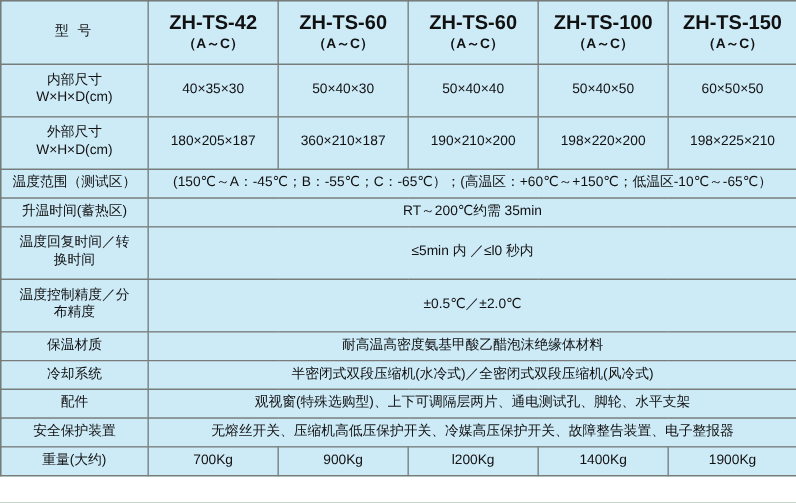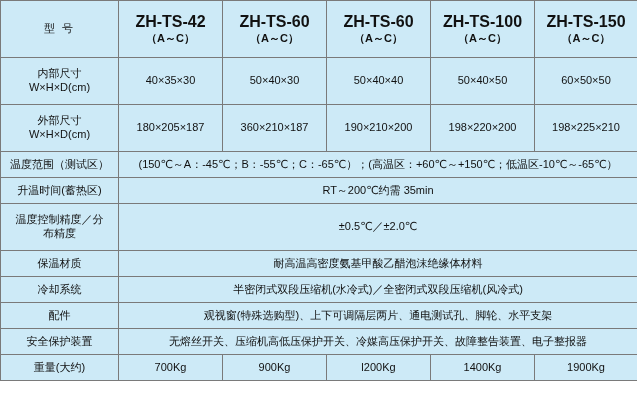--- a/index.html
+++ b/index.html
@@ -127,20 +127,27 @@
       <td class="rowlabel">温度范围（测试区）</td>
       <td class="val" colspan="5">(150℃～A：-45℃；B：-55℃；C：-65℃）；(高温区：+60℃～+150℃；低温区-10℃～-65℃）</td>
     </tr>
 
     <tr>
       <td class="rowlabel">升温时间(蓄热区)</td>
       <td class="val" colspan="5">RT～200℃约需 35min</td>
     </tr>
 
 
+    <tr>
+      <td class="rowlabel two-line">
+        <span>温度回复时间／转</span>
+        <span>换时间</span>
+      </td>
+      <td class="val" colspan="5">≤5min 内 ／≤l0 秒内</td>
+    </tr>
 
     <tr>
       <td class="rowlabel two-line">
         <span>温度控制精度／分</span>
         <span>布精度</span>
       </td>
       <td class="val" colspan="5">±0.5℃／±2.0℃</td>
     </tr>
 
     <tr>

